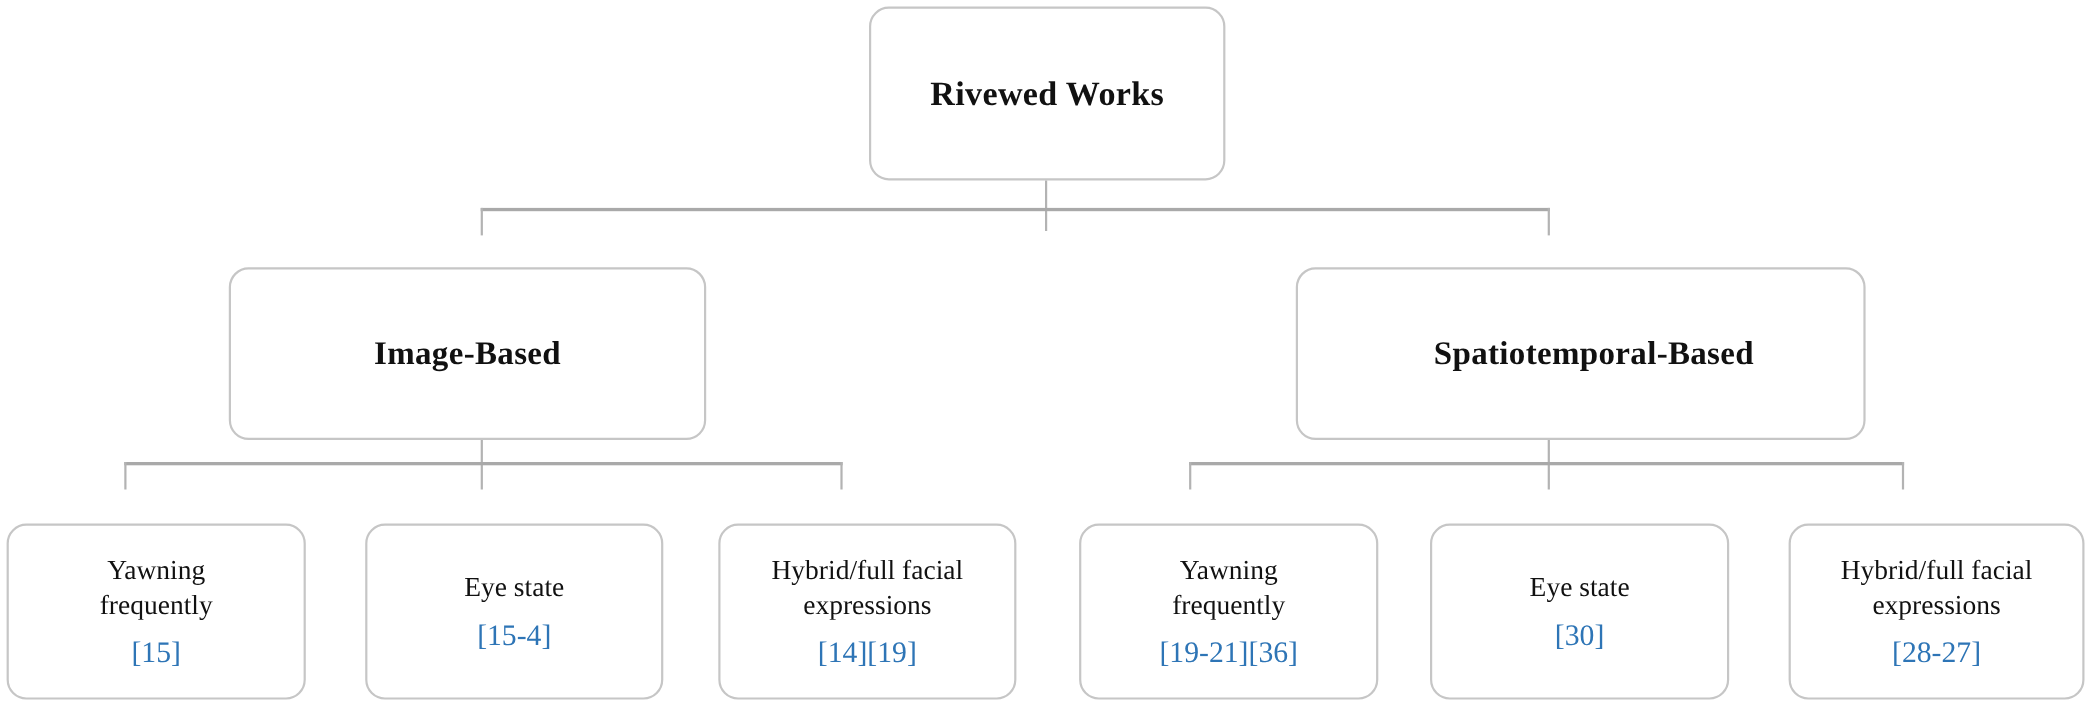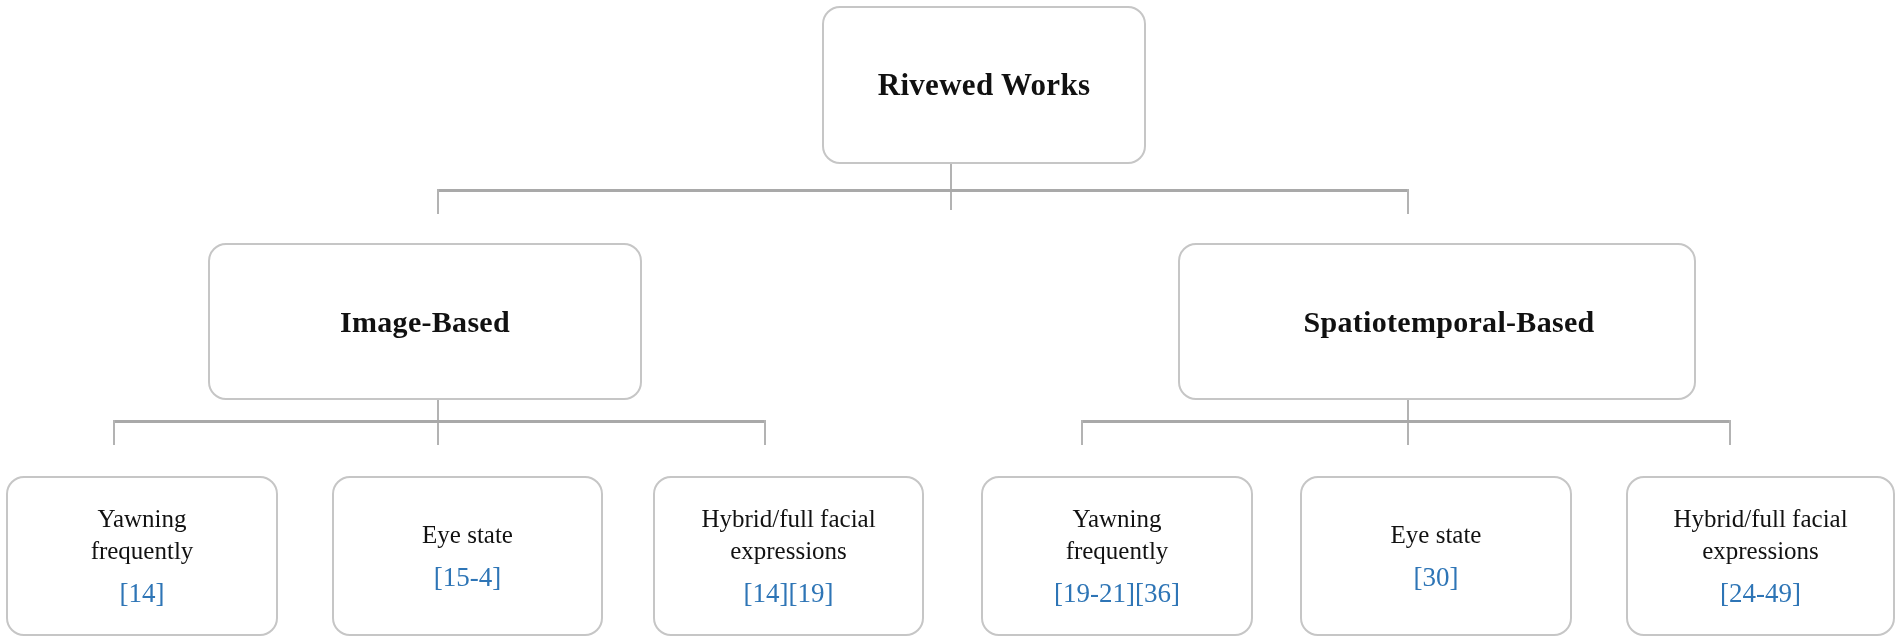--- a/index.html
+++ b/index.html
@@ -69,36 +69,36 @@
   <div class="vline" style="left:437px; top:400px; height:45px;"></div>
   <div class="hline" style="left:113px; top:420px; width:653px;"></div>
   <div class="vline" style="left:113px; top:420px; height:25px;"></div>
   <div class="vline" style="left:764px; top:420px; height:25px;"></div>
 
   <div class="vline" style="left:1407px; top:400px; height:45px;"></div>
   <div class="hline" style="left:1081px; top:420px; width:650px;"></div>
   <div class="vline" style="left:1081px; top:420px; height:25px;"></div>
   <div class="vline" style="left:1729px; top:420px; height:25px;"></div>
 
-  <div class="node level1" style="left:790px; top:6px; width:324px; height:158px;margin-left:32px;">
+  <div class="node level1" style="left:790px; top:6px; width:324px; height:158px;">
     <div class="label">Rivewed Works</div>
   </div>
 
   <div class="node level2" style="left:208px; top:243px; width:434px; height:157px;">
     <div class="label">Image-Based</div>
   </div>
 
   <div class="node level2" style="left:1178px; top:243px; width:518px; height:157px;padding-left:24px;">
     <div class="label">Spatiotemporal-Based</div>
   </div>
 
   <div class="node level3" style="left:6px; top:476px; width:272px; height:160px;">
     <div class="label">Yawning
 frequently</div>
-    <div class="citation">[14]</div>
+    <div class="citation">[15]</div>
   </div>
 
   <div class="node level3" style="left:332px; top:476px; width:271px; height:160px;">
     <div class="label">Eye state</div>
     <div class="citation">[15-4]</div>
   </div>
 
   <div class="node level3" style="left:653px; top:476px; width:271px; height:160px;">
     <div class="label">Hybrid/full facial
 expressions</div>
@@ -112,16 +112,16 @@
   </div>
 
   <div class="node level3" style="left:1300px; top:476px; width:272px; height:160px;">
     <div class="label">Eye state</div>
     <div class="citation">[30]</div>
   </div>
 
   <div class="node level3" style="left:1626px; top:476px; width:269px; height:160px;">
     <div class="label">Hybrid/full facial
 expressions</div>
-    <div class="citation">[24-49]</div>
+    <div class="citation">[28-27]</div>
   </div>
 
 </div>
 
 </body></html>

